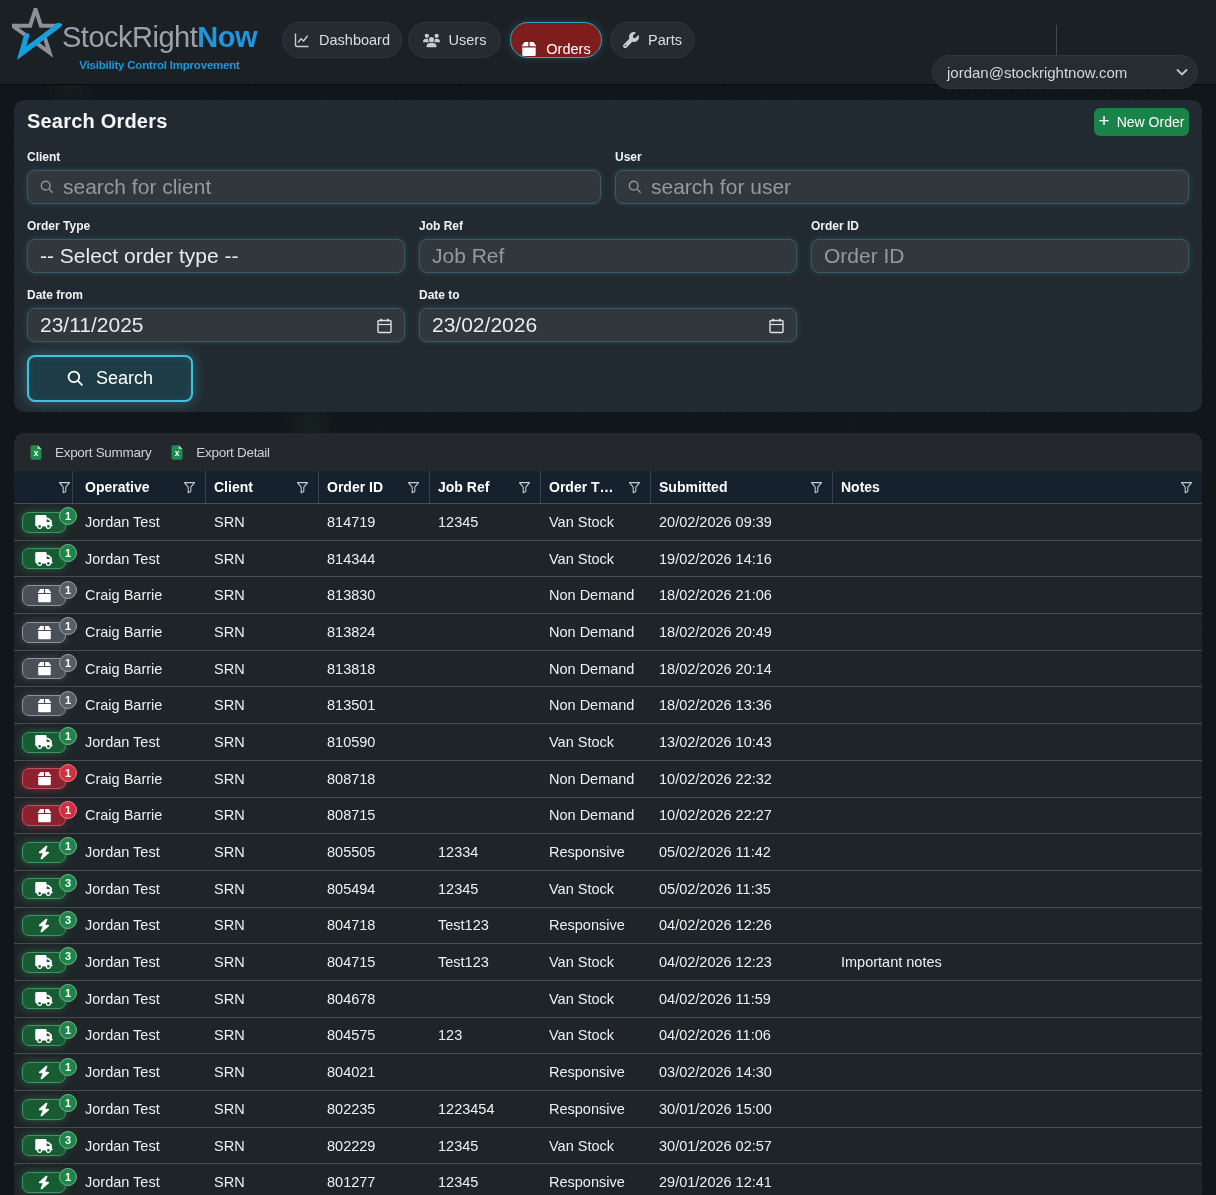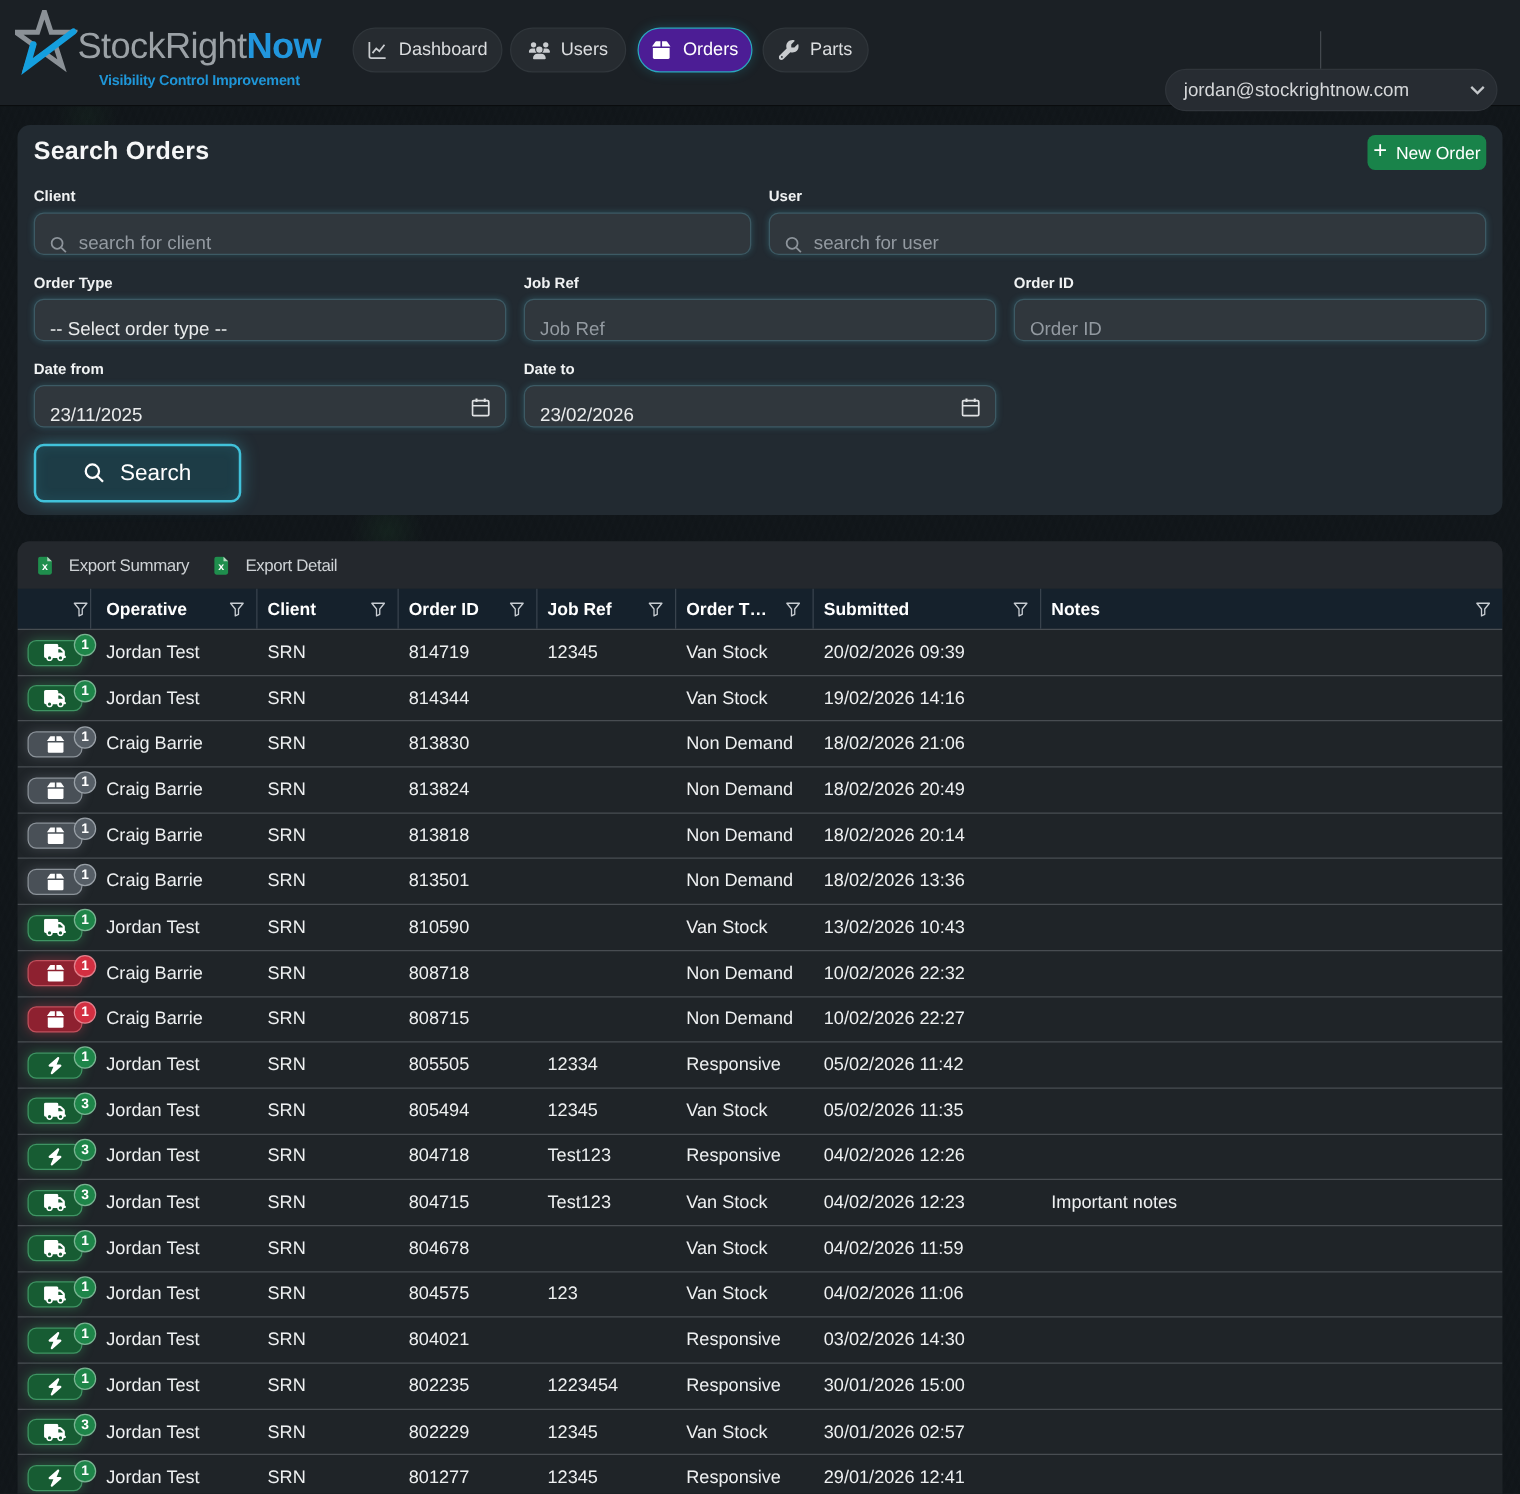--- a/index.html
+++ b/index.html
@@ -26,21 +26,21 @@
 .logo-sub { font-size:11.5px; font-weight:bold; color:#1f96d8; text-align:center; margin-top:6px; letter-spacing:-.2px; }
 .pills { display:flex; position:absolute; left:282px; top:22px; }
 .pill-nav {
   height:36px; border-radius:18px; background:#262b30; border:1px solid #30363b;
   display:flex; align-items:center; justify-content:center; gap:9px;
   color:#dcdee0; font-size:14.5px;
 }
 .pill-nav.w1 { width:120px; } .pill-nav.w2 { width:93px; margin-left:6px; }
 .pill-nav.w3 { width:92px; margin-left:9px; } .pill-nav.w4 { width:85px; margin-left:8px; }
 .pill-nav svg { flex:none; }
-.pill-nav.active { background:#4c1d95; border:1px solid #2ba7bd; color:#fff; box-shadow:0 0 9px rgba(43,167,189,.28); }
+.pill-nav.active { background:#7f1d1d; border:1px solid #2ba7bd; color:#fff; box-shadow:0 0 9px rgba(43,167,189,.28);align-items:flex-end; }
 .nav-right { position:absolute; right:18px; top:25px; display:flex; align-items:center;flex-direction:column; }
 .nav-divider { width:1px; height:30px; background:#43484e; margin-right:17px; }
 .user-dd {
   width:266px; height:34px; border-radius:17px; background:#272c32; border:1px solid #30353b;
   display:flex; align-items:center; justify-content:space-between; padding:0 9px 0 14px;
   color:#d5d7d9; font-size:15px;
 }
 
 .panel {
   margin:15px 14px 0 14px; background:#222a31; border-radius:10px;
@@ -54,21 +54,21 @@
   font-family:"Liberation Sans", sans-serif;
 }
 .btn-new .plus { font-size:19px; font-weight:normal; margin-top:-2px; }
 .frm-label { font-size:12px; font-weight:bold; color:#f0f2f3; margin:17px 0 6px; }
 .row3c .frm-label { margin-top:15px; }
 .row2c { display:grid; grid-template-columns:1fr 1fr; column-gap:14px; }
 .row3c { display:grid; grid-template-columns:1fr 1fr 1fr; column-gap:14px; }
 .inp {
   height:34px; border-radius:8px; border:1px solid #3d5a64; background:#30373d;
   box-shadow:0 0 5px rgba(80,190,215,.22);
-  display:flex; align-items:flex-end; padding:0 12px; font-size:15px; color:#e9ebec;
+  display:flex; align-items:center; padding:0 12px; font-size:21px; color:#e9ebec;
   position:relative;
 }
 .inp .ph { color:#939aa1; }
 .inp svg.mag { margin-right:9px; flex:none; }
 .inp .cal { position:absolute; right:12px; top:9px; }
 
 .btn-search {
   margin-top:13px; width:166px; height:47px; border-radius:8px;
   border:2px solid #41c2da; background:#1d3c46; color:#fff; font-size:18px;
   display:flex; align-items:center; justify-content:center; gap:12px;

